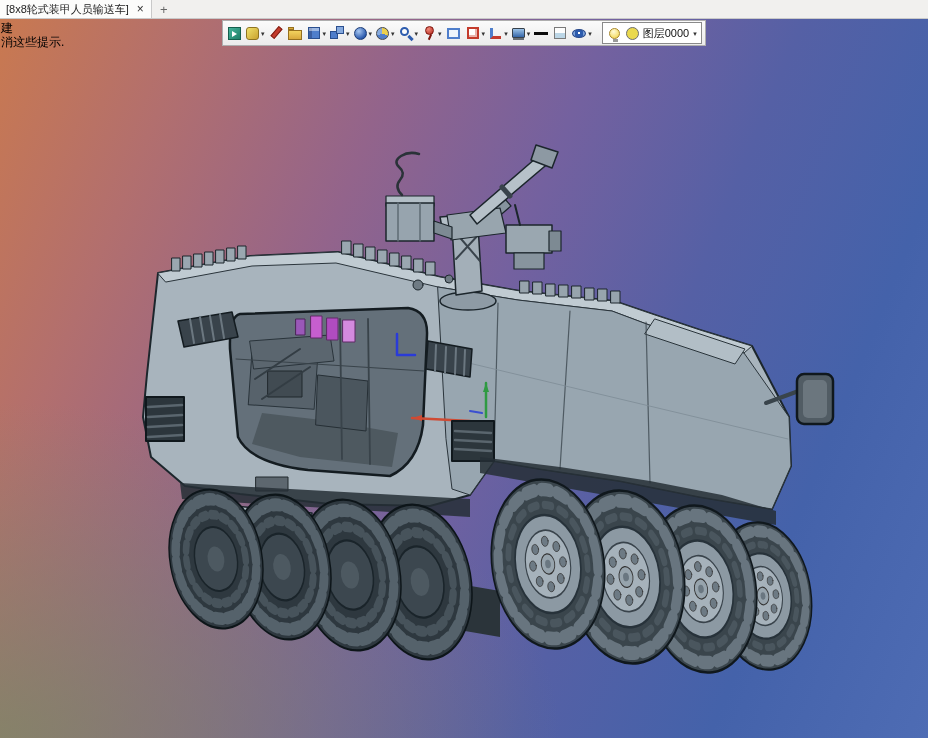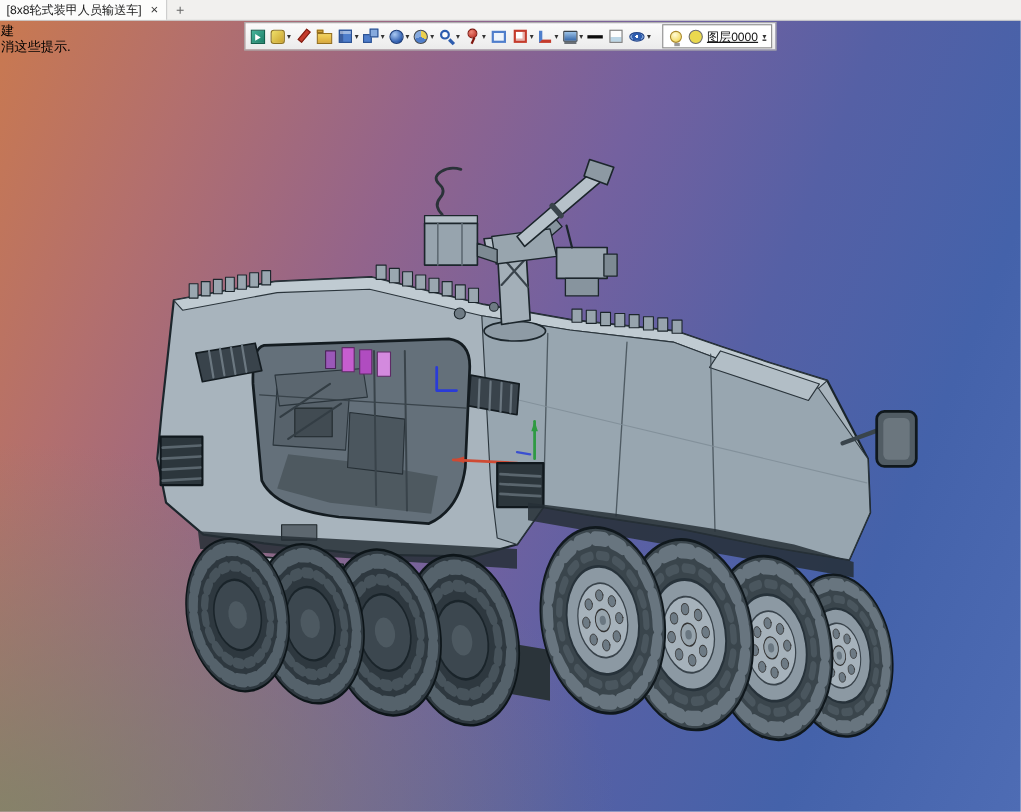--- a/index.html
+++ b/index.html
@@ -18,21 +18,21 @@
       radial-gradient(110% 85% at 0% 100%, rgba(124,138,99,0.75) 0%, rgba(124,138,99,0) 55%),
       linear-gradient(112deg,#c97950 0%,#b26f6e 16%,#93648b 34%,#74619f 50%,#5560a5 66%,#4462aa 82%,#4e6cb4 100%);
   }
   .hints{position:absolute;left:1px;top:2px;color:#000;font-size:12px;line-height:1.2;z-index:5;}
 
   
   .toolbar{position:absolute;left:222px;top:1px;height:24px;display:flex;align-items:center;gap:1px;
     background:linear-gradient(#fbfbfb,#ebebeb);border:1px solid #aeaeae;padding:0 3px;z-index:6;}
   .tb-btn{display:flex;align-items:center;gap:1px;padding:1px 1px;border-radius:2px;}
   .dd{font-size:7px;color:#333;line-height:1;}
-  .layer-group{display:flex;align-items:center;gap:4px;margin-left:8px;padding:1px 4px;background:#fff;border:1px solid #8a8a8a;height:18px;text-decoration:underline;}
+  .layer-group{display:flex;align-items:center;gap:4px;margin-left:8px;padding:1px 4px;background:#fff;border:1px solid #8a8a8a;height:18px;}
   .layer-name{font-size:11px;color:#111;white-space:nowrap;}
   .layer-dot{width:11px;height:11px;border-radius:50%;background:#ead94e;border:1px solid #6e6e6e;flex:none;}
 
   
   .ic{width:16px;height:16px;position:relative;display:inline-block;flex:none;box-sizing:border-box;}
   .ic::before,.ic::after{content:"";position:absolute;box-sizing:border-box;}
   .ic-door{background:linear-gradient(135deg,#45b39a,#1e7e68);border:1px solid #14604e;width:13px;height:13px;margin:1px;}
   .ic-door::after{left:3px;top:3px;border-top:3px solid transparent;border-bottom:3px solid transparent;border-left:5px solid #fff;}
   .ic-palette{width:13px;height:13px;margin:1px;border-radius:3px;background:linear-gradient(135deg,#efe06a,#caa22e);border:1px solid #8f7420;}
   .ic-pencil::before{left:6px;top:1px;width:5px;height:13px;background:#c43b2c;border:1px solid #7e2015;transform:rotate(40deg);}

